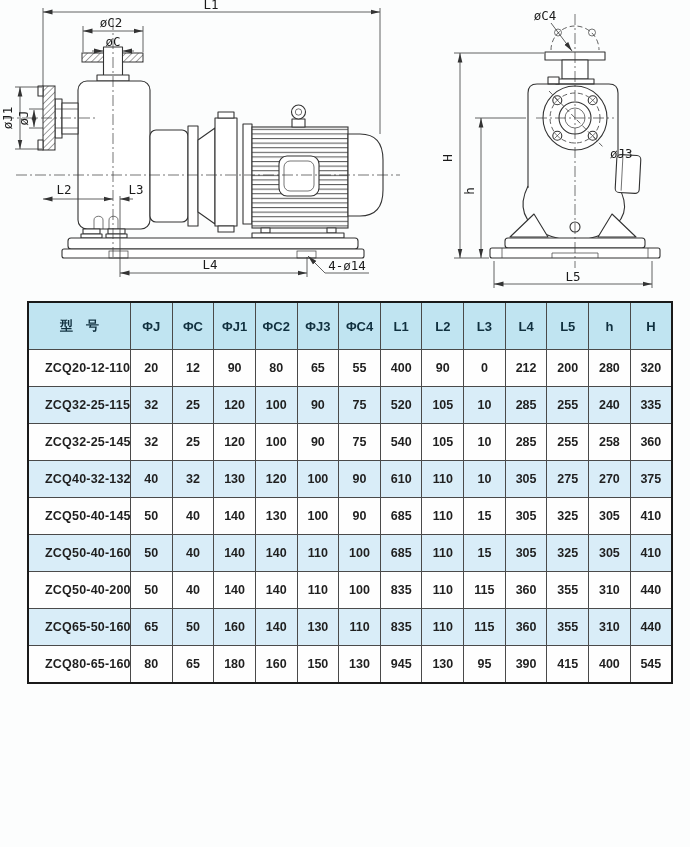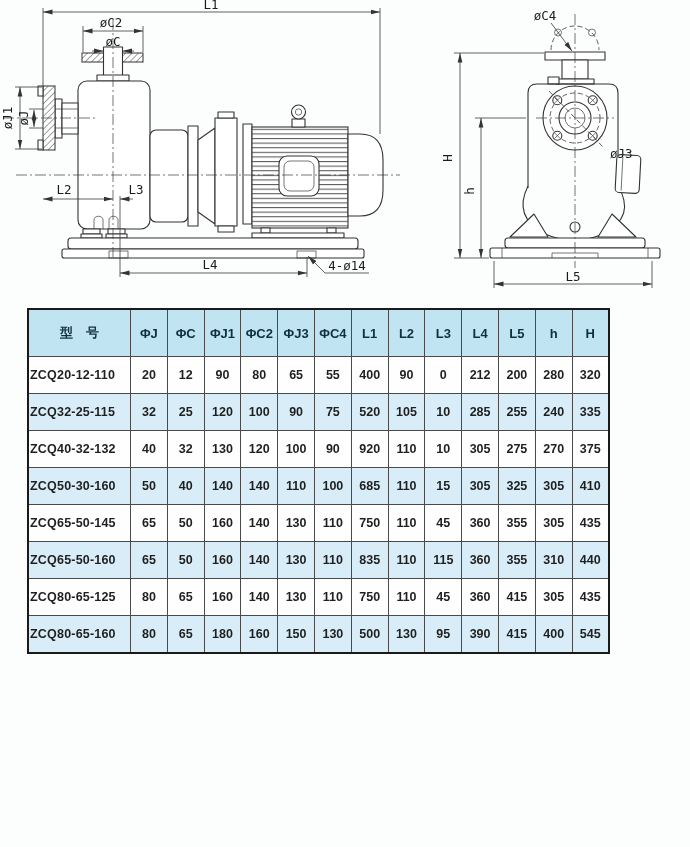--- a/index.html
+++ b/index.html
@@ -8,27 +8,27 @@
     background:#fcfdfd;font-family:"Liberation Sans",sans-serif;
   }
   #drawings{position:absolute;left:0;top:0;width:690px;height:300px}
   svg .ln{fill:none;stroke:#333;stroke-width:1.1;stroke-linejoin:round}
   svg .fw{fill:#ffffff;stroke:#333;stroke-width:1.1;stroke-linejoin:round}
   svg .thin{fill:none;stroke:#3a3a3a;stroke-width:0.7}
   svg .dim{fill:none;stroke:#3a3a3a;stroke-width:0.8}
   svg .cl{fill:none;stroke:#3a3a3a;stroke-width:0.7;stroke-dasharray:11 3 2 3}
   svg .dsh{fill:none;stroke:#3a3a3a;stroke-width:0.8;stroke-dasharray:5 3}
   svg text.dl{font-family:"DejaVu Sans Mono","Liberation Mono",monospace;font-size:12.5px;fill:#1b1b1b}
-  #tablewrap{position:absolute;left:27px;top:308px;width:583px}
+  #tablewrap{position:absolute;left:27px;top:301px;width:646px}
   table{border-collapse:collapse;table-layout:fixed;width:100%;border:2px solid #1a1a1a}
   th,td{border:1px solid #4a4a4a;text-align:center;padding:0;overflow:hidden;white-space:nowrap}
   thead th{height:46px;background:#c0e4f1;font-size:13px;font-weight:bold;color:#10303f}
   thead th:first-child{width:101px}
   tbody td{height:36px;font-size:12.5px;font-weight:bold;color:#1f1f1f}
-  tbody td.model{text-align:left;padding-left:1px;letter-spacing:0.2px}
+  tbody td.model{text-align:left;padding-left:16px;letter-spacing:0.2px}
   tbody tr:nth-child(odd){background:#fefefe}
   tbody tr:nth-child(even){background:#d9edf8}
 </style>
 </head>
 <body>
 
 <div id="drawings">
 <svg width="690" height="300" viewBox="0 0 690 300">
   <defs>
     <marker id="ma" markerWidth="10" markerHeight="8" refX="9.5" refY="4" orient="auto-start-reverse" markerUnits="userSpaceOnUse">
@@ -253,108 +253,124 @@
           <td class="num">75</td>
           <td class="num">520</td>
           <td class="num">105</td>
           <td class="num">10</td>
           <td class="num">285</td>
           <td class="num">255</td>
           <td class="num">240</td>
           <td class="num">335</td>
         </tr>
         <tr>
+          <td class="model">ZCQ32-25-145</td>
+          <td class="num">32</td>
+          <td class="num">25</td>
+          <td class="num">120</td>
+          <td class="num">100</td>
+          <td class="num">90</td>
+          <td class="num">75</td>
+          <td class="num">540</td>
+          <td class="num">105</td>
+          <td class="num">10</td>
+          <td class="num">285</td>
+          <td class="num">255</td>
+          <td class="num">258</td>
+          <td class="num">360</td>
+        </tr>
+        <tr>
           <td class="model">ZCQ40-32-132</td>
           <td class="num">40</td>
           <td class="num">32</td>
           <td class="num">130</td>
           <td class="num">120</td>
           <td class="num">100</td>
           <td class="num">90</td>
-          <td class="num">920</td>
+          <td class="num">610</td>
           <td class="num">110</td>
           <td class="num">10</td>
           <td class="num">305</td>
           <td class="num">275</td>
           <td class="num">270</td>
           <td class="num">375</td>
         </tr>
         <tr>
-          <td class="model">ZCQ50-30-160</td>
+          <td class="model">ZCQ50-40-145</td>
           <td class="num">50</td>
           <td class="num">40</td>
           <td class="num">140</td>
-          <td class="num">140</td>
-          <td class="num">110</td>
-          <td class="num">100</td>
+          <td class="num">130</td>
+          <td class="num">100</td>
+          <td class="num">90</td>
           <td class="num">685</td>
           <td class="num">110</td>
           <td class="num">15</td>
           <td class="num">305</td>
           <td class="num">325</td>
           <td class="num">305</td>
           <td class="num">410</td>
         </tr>
         <tr>
-          <td class="model">ZCQ65-50-145</td>
-          <td class="num">65</td>
+          <td class="model">ZCQ50-40-160</td>
           <td class="num">50</td>
-          <td class="num">160</td>
-          <td class="num">140</td>
-          <td class="num">130</td>
-          <td class="num">110</td>
-          <td class="num">750</td>
-          <td class="num">110</td>
-          <td class="num">45</td>
-          <td class="num">360</td>
-          <td class="num">355</td>
-          <td class="num">305</td>
-          <td class="num">435</td>
-        </tr>
-        <tr>
-          <td class="model">ZCQ65-50-160</td>
-          <td class="num">65</td>
+          <td class="num">40</td>
+          <td class="num">140</td>
+          <td class="num">140</td>
+          <td class="num">110</td>
+          <td class="num">100</td>
+          <td class="num">685</td>
+          <td class="num">110</td>
+          <td class="num">15</td>
+          <td class="num">305</td>
+          <td class="num">325</td>
+          <td class="num">305</td>
+          <td class="num">410</td>
+        </tr>
+        <tr>
+          <td class="model">ZCQ50-40-200</td>
           <td class="num">50</td>
-          <td class="num">160</td>
-          <td class="num">140</td>
-          <td class="num">130</td>
-          <td class="num">110</td>
+          <td class="num">40</td>
+          <td class="num">140</td>
+          <td class="num">140</td>
+          <td class="num">110</td>
+          <td class="num">100</td>
           <td class="num">835</td>
           <td class="num">110</td>
           <td class="num">115</td>
           <td class="num">360</td>
           <td class="num">355</td>
           <td class="num">310</td>
           <td class="num">440</td>
         </tr>
         <tr>
-          <td class="model">ZCQ80-65-125</td>
-          <td class="num">80</td>
+          <td class="model">ZCQ65-50-160</td>
           <td class="num">65</td>
+          <td class="num">50</td>
           <td class="num">160</td>
           <td class="num">140</td>
           <td class="num">130</td>
           <td class="num">110</td>
-          <td class="num">750</td>
-          <td class="num">110</td>
-          <td class="num">45</td>
+          <td class="num">835</td>
+          <td class="num">110</td>
+          <td class="num">115</td>
           <td class="num">360</td>
-          <td class="num">415</td>
-          <td class="num">305</td>
-          <td class="num">435</td>
+          <td class="num">355</td>
+          <td class="num">310</td>
+          <td class="num">440</td>
         </tr>
         <tr>
           <td class="model">ZCQ80-65-160</td>
           <td class="num">80</td>
           <td class="num">65</td>
           <td class="num">180</td>
           <td class="num">160</td>
           <td class="num">150</td>
           <td class="num">130</td>
-          <td class="num">500</td>
+          <td class="num">945</td>
           <td class="num">130</td>
           <td class="num">95</td>
           <td class="num">390</td>
           <td class="num">415</td>
           <td class="num">400</td>
           <td class="num">545</td>
         </tr>
       </tbody>
   </table>
 </div>

